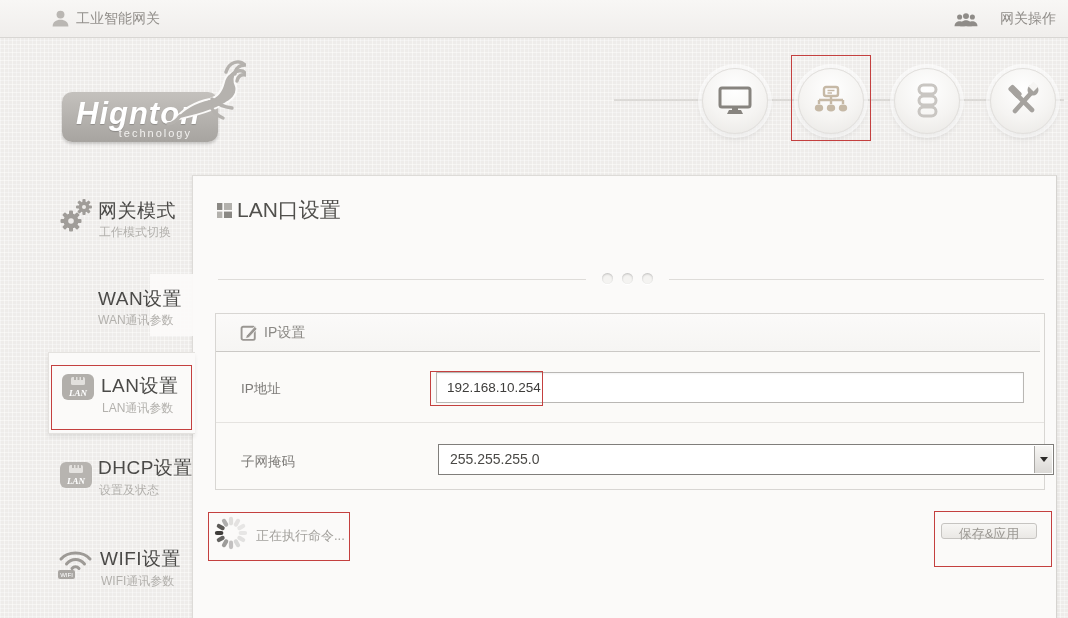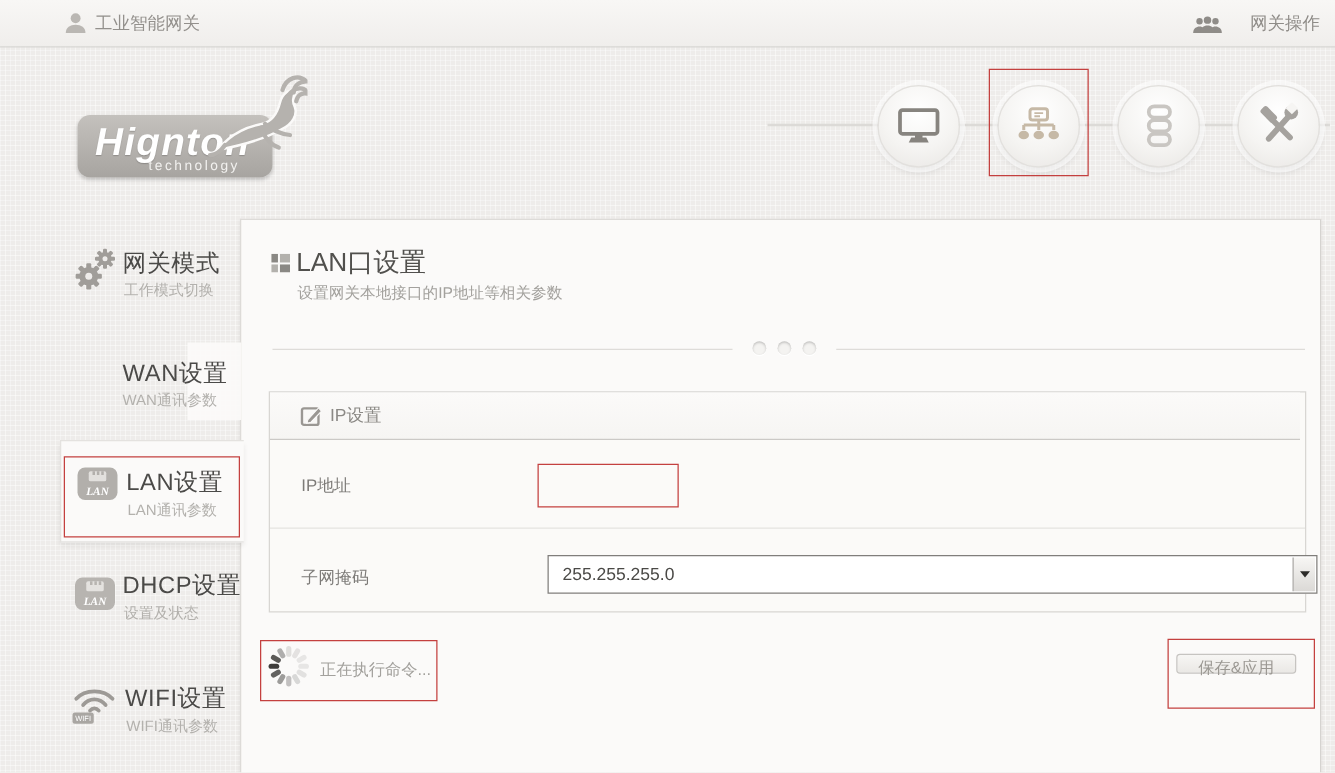--- a/index.html
+++ b/index.html
@@ -245,38 +245,38 @@
   <div class="side-title" style="left:100px;top:546px;">WIFI设置</div>
   <div class="side-sub" style="left:101px;top:573px;">WIFI通讯参数</div>
 
   <svg class="abs" style="left:217px;top:203px;z-index:3;" width="15" height="15" viewBox="0 0 14 14">
     <rect x="0" y="0" width="5" height="6.5" fill="#8a8884"></rect>
     <rect x="0" y="8" width="5" height="6" fill="#b3b1ad"></rect>
     <rect x="6.5" y="0" width="7.5" height="6.5" fill="#b3b1ad"></rect>
     <rect x="6.5" y="8" width="7.5" height="6" fill="#8a8884"></rect>
   </svg>
   <div class="page-title">LAN口设置</div>
-  <div class="page-sub">设置网关本地接口的IP地址等相关参数</div>
 
   <div class="hdr-divider" style="left:218px;width:368px;"></div>
   <div class="hdr-divider" style="left:669px;width:375px;"></div>
   <div class="dot" style="left:602px;"></div>
   <div class="dot" style="left:622px;"></div>
   <div class="dot" style="left:642px;"></div>
 
   <div class="panel">
     <div class="panel-hd">
       <svg class="abs" style="left:24px;top:9px;" width="19" height="19" viewBox="0 0 18 18">
         <rect x="1.5" y="3.5" width="12.5" height="12.5" rx="1.5" fill="none" stroke="#9a9793" stroke-width="1.8"></rect>
         <path d="M6 12 L14 3.2 L16.3 5.6 L8.3 14 L5.2 14.8 Z" fill="#9a9793" stroke="#fbfaf9" stroke-width="0.8"></path>
       </svg>
       <span class="panel-hd-label">IP设置</span>
     </div>
 
     <span class="field-label" style="top:66px;">IP地址</span>
+    <input class="ip-input" type="text" value="192.168.10.254" style="">
 
     <div class="panel-row-divider"></div>
 
     <span class="field-label" style="top:139px;">子网掩码</span>
     <div class="fake-select">
       <span class="val">255.255.255.0</span>
       <span class="select-btn">
         <span class="select-arrow"></span>
       </span>
     </div>

